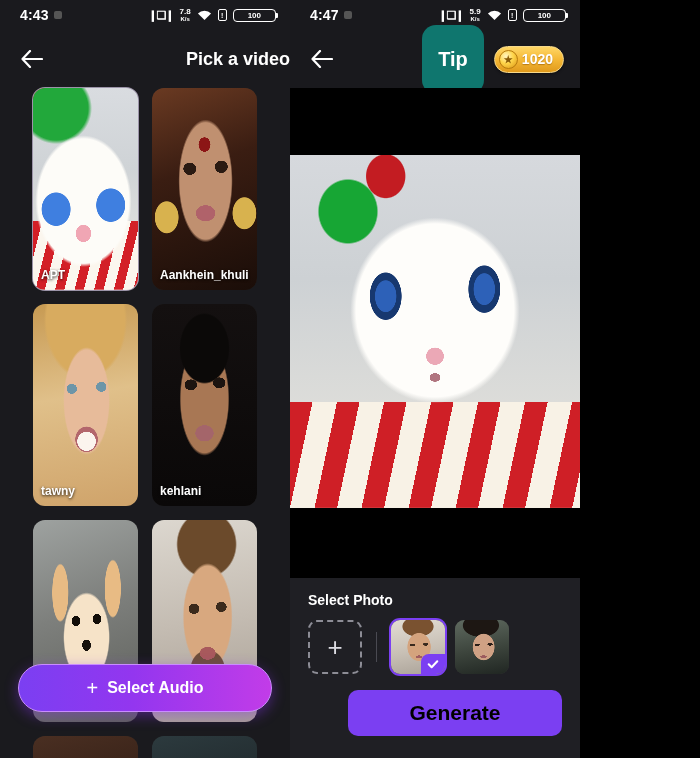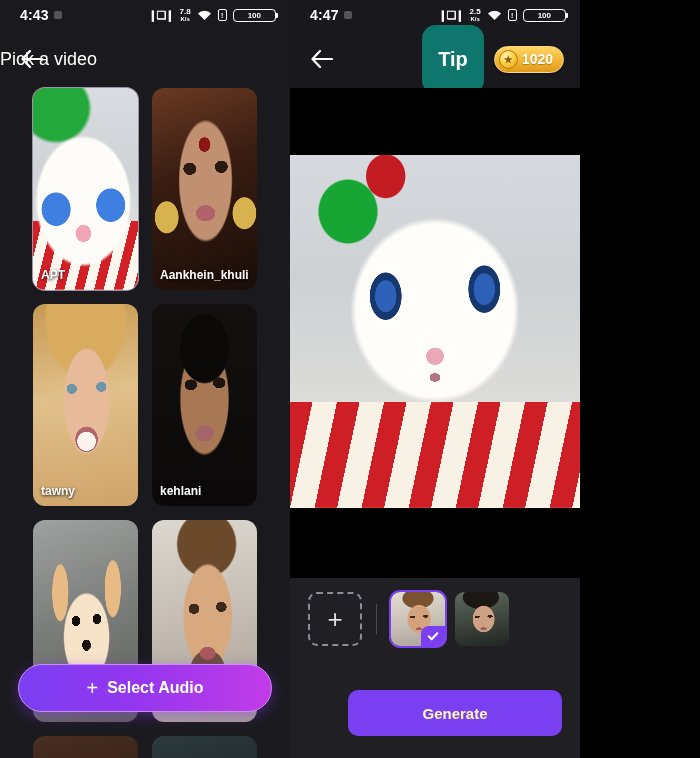--- a/index.html
+++ b/index.html
@@ -39,22 +39,22 @@
   
   .header {
     height:58px; display:flex; align-items:center;
     padding:0 16px; position:relative;
   }
   .backarrow {
     width:32px; height:32px; display:flex; align-items:center; justify-content:center;
     cursor:pointer; flex:0 0 auto;
   }
   .page-title {
-    position:absolute; left:0; right:0; text-align:left;
-    color:#fff; font-size:18px; font-weight:400; pointer-events:none;
+    position:absolute; left:0; right:0; text-align:right;
+    color:#fff; font-size:18px; font-weight:700; pointer-events:none;
   }
   .header-right { margin-left:auto; display:flex; align-items:center; gap:10px; }
   .tip-btn {
     background:#0f766e; color:#fff; font-size:20px; font-weight:700;
     padding:23px 16px; border-radius:14px; cursor:pointer;
   }
   .coin-badge {
     display:flex; align-items:center; gap:4px;
     background:linear-gradient(180deg,#ffd766 0%, #f5b937 48%, #e09a1c 100%);
     border:1px solid #f7d98a;
@@ -222,21 +222,21 @@
     position:absolute; right:0; bottom:0; width:24px; height:20px;
     background:#7b3ff2; border-radius:8px 0 7px 0;
     display:flex; align-items:center; justify-content:center;
   }
   .check-badge svg { width:12px; height:12px; }
 
   .generate-btn {
     position:absolute; left:18px; right:18px; bottom:22px;
     height:46px; border-radius:10px; background:#7b3ff2;
     display:flex; align-items:center; justify-content:center;
-    color:#fef9c3; font-size:15px; font-weight:700; cursor:pointer;margin-left:40px;
+    color:#000000; font-size:21px; font-weight:700; cursor:pointer;margin-left:40px;
   }
 </style>
 </head>
 <body>
 
 <div class="screens">
 
   <div class="panel left">
 
     <div class="statusbar">
@@ -313,21 +313,21 @@
   <div class="panel right">
 
     <div class="statusbar">
       <div class="sb-time">
         <span>4:47</span>
         <span class="sb-dot"></span>
       </div>
       <div class="sb-right">
         <span class="ic vibrate">❙❑❙</span>
         <span class="netspeed">
-          <span class="n">2.5</span>
+          <span class="n">5.9</span>
           <span class="u">K/s</span>
         </span>
         <span class="ic">
           <svg width="15" height="12" viewBox="0 0 16 12">
               <path d="M8 11.2 1 4.4a10 10 0 0 1 14 0z" fill="#fff"></path>
             </svg>
         </span>
         <span class="simbox">!</span>
         <span class="battbox"><span>100</span></span>
       </div>
@@ -346,20 +346,21 @@
           <span class="coin-val">1020</span>
         </div>
       </div>
     </div>
 
     <div class="video-stage">
       <div class="video-frame"></div>
     </div>
 
     <div class="select-photo">
+      <div class="sp-title">Select Photo</div>
       <div class="sp-row">
         <div class="add-photo">
           <span class="add-plus">+</span>
         </div>
         <div class="sp-divider"></div>
         <div class="photo-thumb selected">
           <div class="pt-art1" style="position:absolute;inset:0"></div>
           <div class="check-badge">
             <svg viewBox="0 0 14 14">
                 <path d="M2 7.4 5.4 10.8 12 3.8" stroke="#fff" stroke-width="2.4" fill="none" stroke-linecap="round" stroke-linejoin="round"></path>

